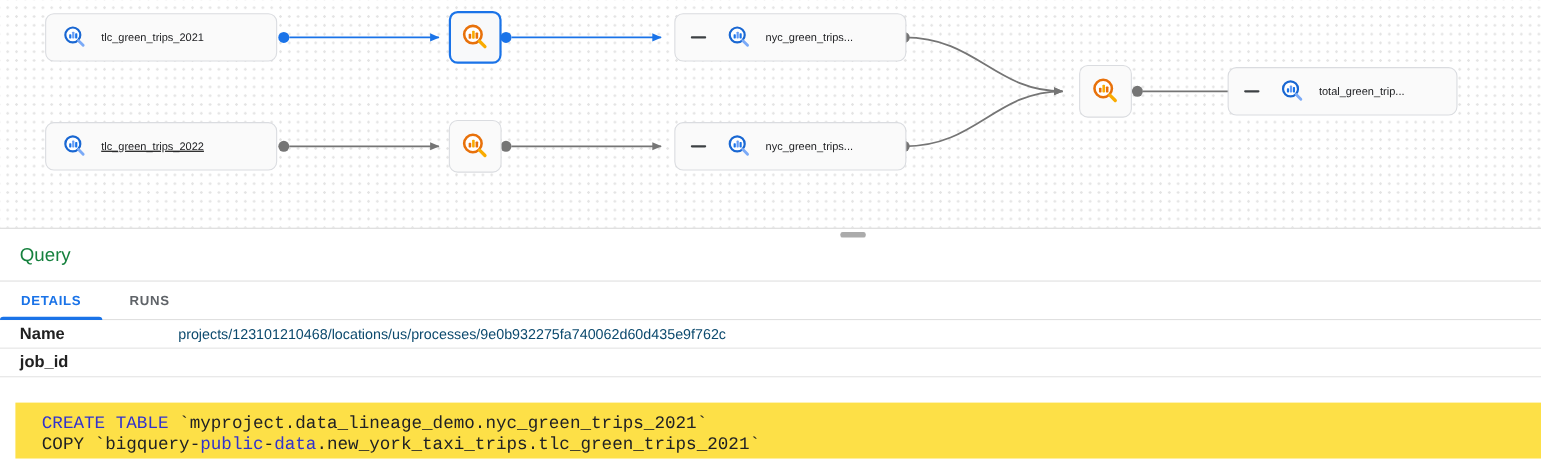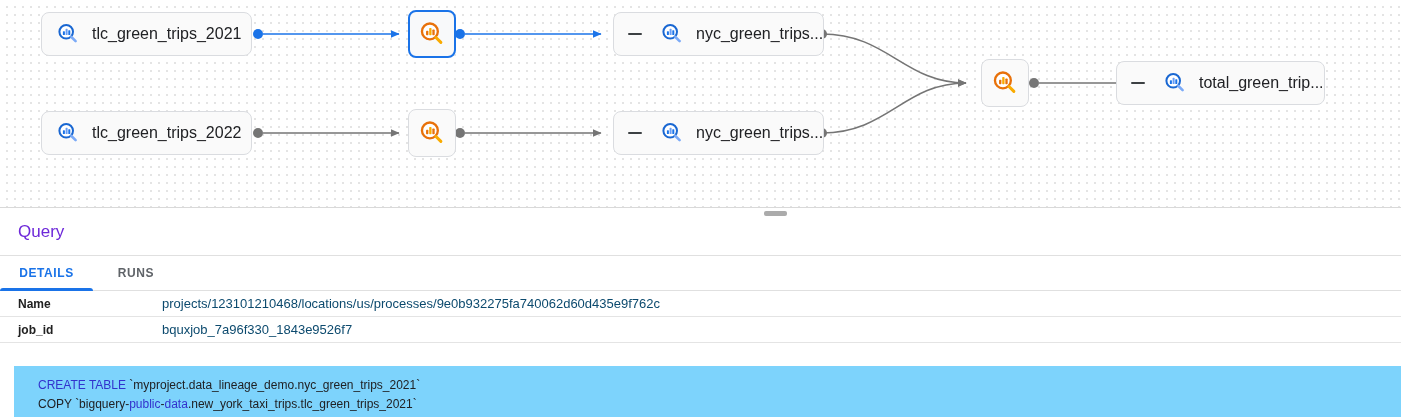--- a/index.html
+++ b/index.html
@@ -17,60 +17,60 @@
   }
   .edges { position:absolute; left:0; top:0; width:1401px; height:208px; }
 
   .node {
     position:absolute; display:flex; align-items:center;
     background:#fafafa; border:1px solid #dadce0; border-radius:8px;
     cursor:pointer;
   }
   .table-node { height:44px; padding:0 14px; gap:12px; }
   .table-node .label {
-    font-size:16px; font-weight:500; color:#202124; white-space:nowrap;
+    font-size:10px; font-weight:500; color:#202124; white-space:nowrap;
   }
   .process-node { width:48px; height:48px; justify-content:center; }
   .process-node.selected { border:2px solid #1a73e8; background:#f8f9fa; }
   .minus {
     width:14px; height:2px; background:#3c4043; border-radius:1px;
     flex:0 0 auto; margin-right:6px; cursor:pointer;
   }
   .mag { display:block; flex:0 0 auto; }
 
   
   .panel { position:absolute; left:0; top:209px; width:1401px; height:208px; background:#fff; }
   .drag-handle {
     position:absolute; left:764px; top:2px; width:23px; height:5px;
     background:#ababab; border-radius:2px; cursor:row-resize;
   }
   .panel-header { height:47px; border-bottom:1px solid #e0e0e0; display:flex; align-items:center; }
-  .panel-title { font-size:17px; color:#6d28d9; padding-left:18px; }
+  .panel-title { font-size:17px; color:#15803d; padding-left:18px; }
 
   .tabs { position:relative; height:35px; border-bottom:1px solid #e0e0e0; display:flex; }
   .tab {
     position:relative; height:100%; display:flex; align-items:center; justify-content:center;
     font-size:12px; font-weight:600; letter-spacing:.6px; color:#5f6368; cursor:pointer;
   }
   .tab.t1 { width:93px; }
   .tab.t2 { width:86px;text-align:center; }
   .tab.active { color:#1a73e8; }
   .tab.active::after {
     content:""; position:absolute; left:0; right:0; bottom:-1px; height:3px;
     background:#1a73e8; border-radius:3px 3px 0 0;
   }
 
   .detail-row { display:flex; align-items:center; height:26px; border-bottom:1px solid #e4e4e4; }
-  .detail-label { width:162px; padding-left:18px; font-size:12px; font-weight:700; color:#212121; }
+  .detail-label { width:162px; padding-left:18px; font-size:15px; font-weight:700; color:#212121; }
   .detail-value { font-size:13px; color:#0c4a6e; white-space:nowrap; }
 
   .code-block {
     margin:23px 0 0 14px; width:1387px; height:51px;
-    background:#7dd3fc; padding:10px 16px 0 24px;
-    font-family:Liberation Sans, sans-serif; font-size:12px; line-height:19px;
+    background:#fde047; padding:10px 16px 0 24px;
+    font-family:Liberation Mono, monospace; font-size:16px; line-height:19px;
     white-space:pre; color:#202124;
   }
   .tok-kw { color:#3232cd; }
   .tok-plain { color:#202124; }
 </style>
 </head>
 <body>
 
 <div class="app">
 
@@ -131,21 +131,21 @@
       <svg class="mag" width="24" height="24" viewBox="0 0 24 24">
         <circle cx="10.2" cy="9.8" r="6.8" fill="#fff" stroke="#1967d2" stroke-width="2"></circle>
         <rect x="6.9" y="9.2" width="2" height="3.8" rx="0.6" fill="#1a73e8"></rect>
         <rect x="9.6" y="6.8" width="2" height="6.2" rx="0.6" fill="#669df6"></rect>
         <rect x="12.3" y="8.2" width="2" height="4.8" rx="0.6" fill="#1a73e8"></rect>
         <path d="M15.4 15 L19.6 19.2" stroke="#7baaf7" stroke-width="2.6" stroke-linecap="round"></path>
       </svg>
       <span class="label">nyc_green_trips...</span>
     </div>
 
-    <div class="node table-node" style="left:41px; top:111px; width:211px;">
+    <div class="node table-node" style="left:41px; top:111px; width:211px;text-decoration:underline;">
       <svg class="mag" width="24" height="24" viewBox="0 0 24 24">
         <circle cx="10.2" cy="9.8" r="6.8" fill="#fff" stroke="#1967d2" stroke-width="2"></circle>
         <rect x="6.9" y="9.2" width="2" height="3.8" rx="0.6" fill="#1a73e8"></rect>
         <rect x="9.6" y="6.8" width="2" height="6.2" rx="0.6" fill="#669df6"></rect>
         <rect x="12.3" y="8.2" width="2" height="4.8" rx="0.6" fill="#1a73e8"></rect>
         <path d="M15.4 15 L19.6 19.2" stroke="#7baaf7" stroke-width="2.6" stroke-linecap="round"></path>
       </svg>
       <span class="label">tlc_green_trips_2022</span>
     </div>
 
@@ -205,20 +205,19 @@
       <div class="tab t1 active">DETAILS</div>
       <div class="tab t2">RUNS</div>
     </div>
 
     <div class="detail-row">
       <div class="detail-label">Name</div>
       <div class="detail-value">projects/123101210468/locations/us/processes/9e0b932275fa740062d60d435e9f762c</div>
     </div>
     <div class="detail-row">
       <div class="detail-label">job_id</div>
-      <div class="detail-value">bquxjob_7a96f330_1843e9526f7</div>
     </div>
 
     <div class="code-block"><span><span class="tok-kw">CREATE TABLE</span><span class="tok-plain"> `myproject.data_lineage_demo.nyc_green_trips_2021`</span></span>
 <span><span class="tok-plain">COPY `bigquery-</span><span class="tok-kw">public</span><span class="tok-plain">-</span><span class="tok-kw">data</span><span class="tok-plain">.new_york_taxi_trips.tlc_green_trips_2021`</span></span></div>
   </div>
 
 </div>
 
 </body></html>

